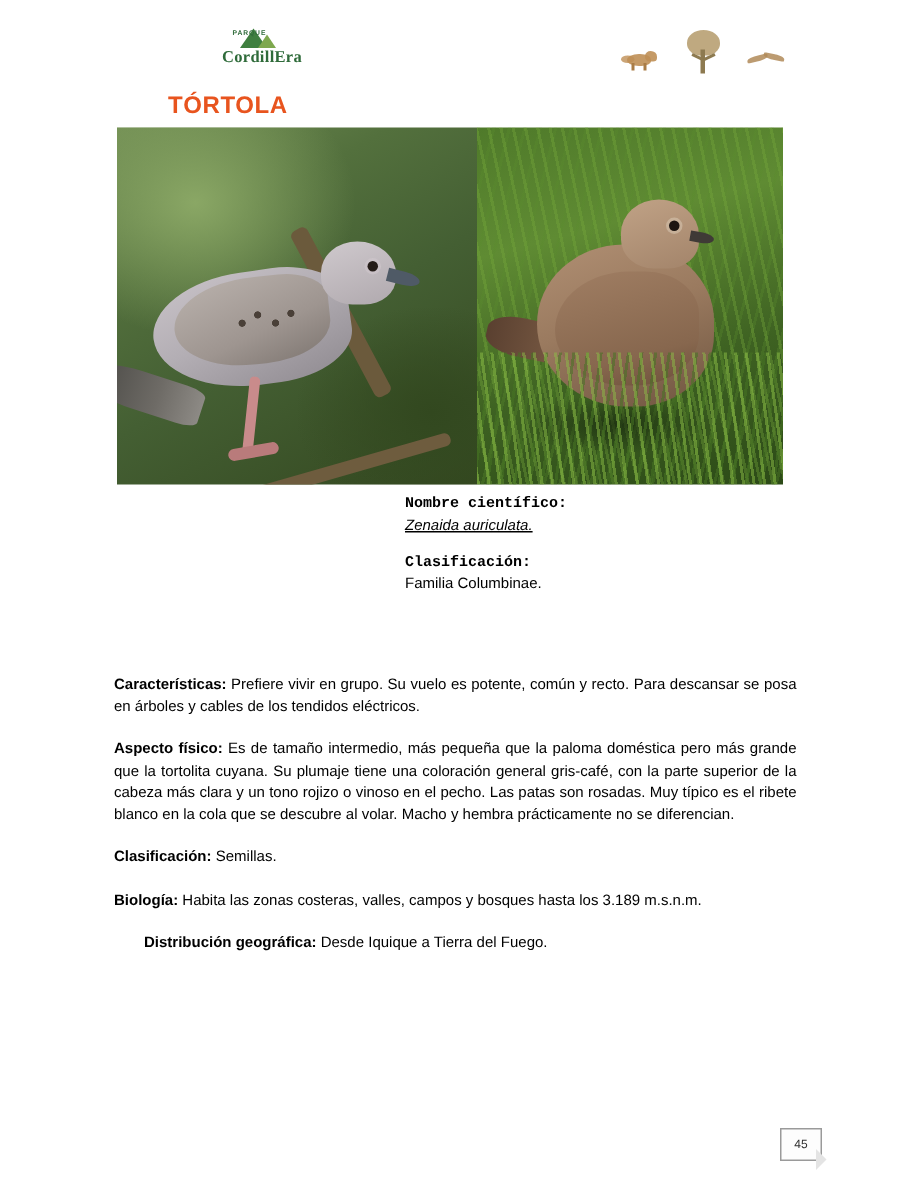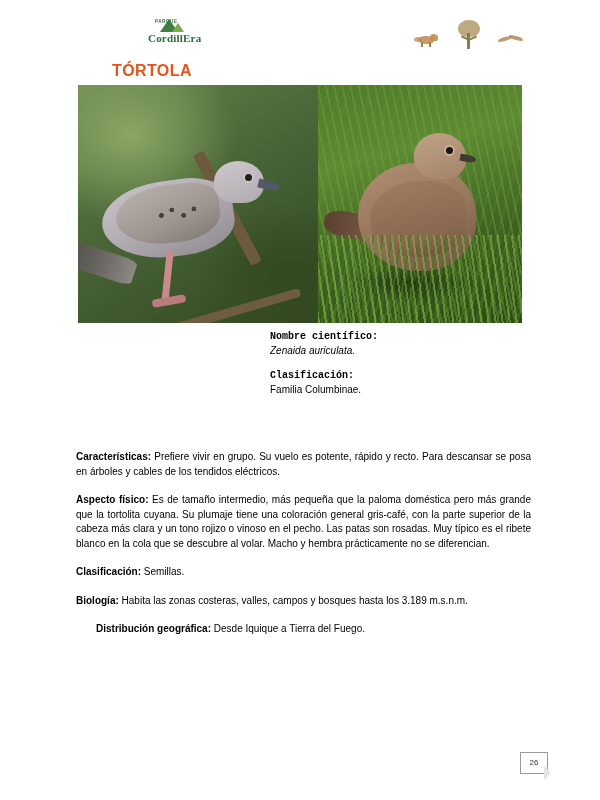--- a/index.html
+++ b/index.html
@@ -413,20 +413,21 @@
   }
   .info-label {
     font-weight: bold;
     font-family: Liberation Mono, monospace;
   }
   .info-value {
     font-weight: normal;
   }
   .info-value.italic {
     font-style: italic;
+    text-decoration: underline;
   }
   .info-group { margin-bottom: 11px; }
   .info-group:last-child { margin-bottom: 4px; }
 
   
   .body-text {
     position: absolute;
     left: 76px;
     top: 450px;
     width: 455px;
@@ -540,25 +541,25 @@
       <div class="info-label">Nombre científico:</div>
       <div class="info-value italic">Zenaida auriculata.</div>
     </div>
     <div class="info-group">
       <div class="info-label">Clasificación:</div>
       <div class="info-value">Familia Columbinae.</div>
     </div>
   </div>
 
   <div class="body-text">
-    <div class="para"><b>Características:</b><span> Prefiere vivir en grupo. Su vuelo es potente, rápido y recto. Para descansar se posa en árboles y cables de los tendidos eléctricos.</span></div>
+    <div class="para"><b>Características:</b><span> Prefiere vivir en grupo. Su vuelo es potente, común y recto. Para descansar se posa en árboles y cables de los tendidos eléctricos.</span></div>
     <div class="para"><b>Aspecto físico:</b><span> Es de tamaño intermedio, más pequeña que la paloma doméstica pero más grande que la tortolita cuyana. Su plumaje tiene una coloración general gris-café, con la parte superior de la cabeza más clara y un tono rojizo o vinoso en el pecho. Las patas son rosadas. Muy típico es el ribete blanco en la cola que se descubre al volar. Macho y hembra prácticamente no se diferencian.</span></div>
     <div class="para"><b>Clasificación:</b><span> Semillas.</span></div>
     <div class="para"><b>Biología:</b><span> Habita las zonas costeras, valles, campos y bosques hasta los 3.189 m.s.n.m.</span></div>
     <div class="para"><b>Distribución geográfica:</b><span> Desde Iquique a Tierra del Fuego.</span></div>
   </div>
 
   <div class="page-number-box">
-    <div class="page-number">26</div>
+    <div class="page-number">45</div>
   </div>
   <div class="page-corner"></div>
 
 </div>
 
 </body></html>

